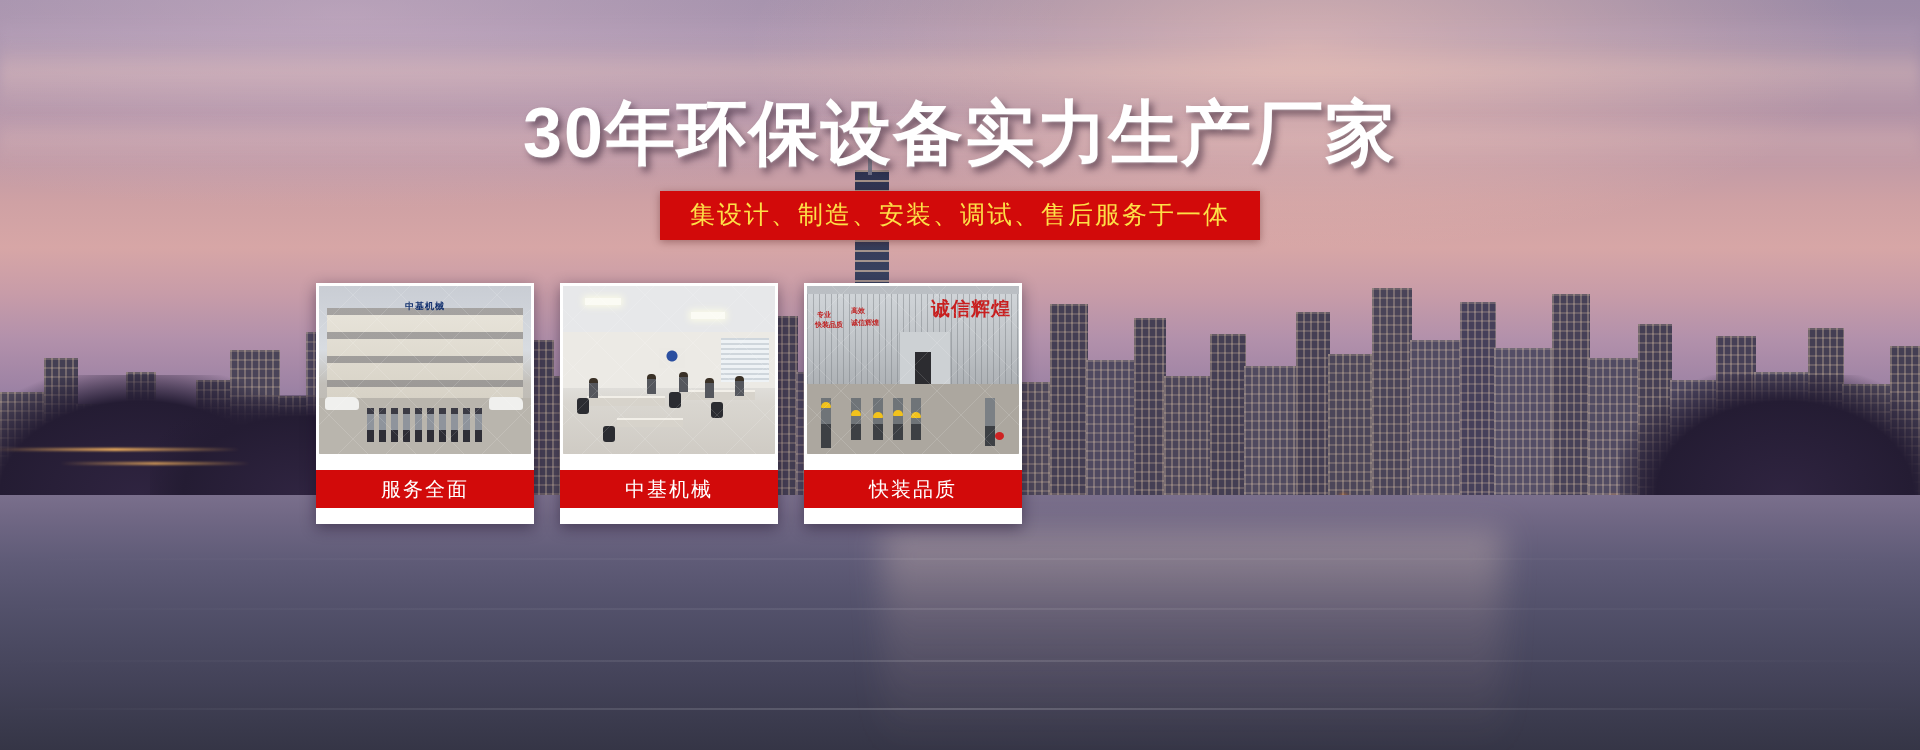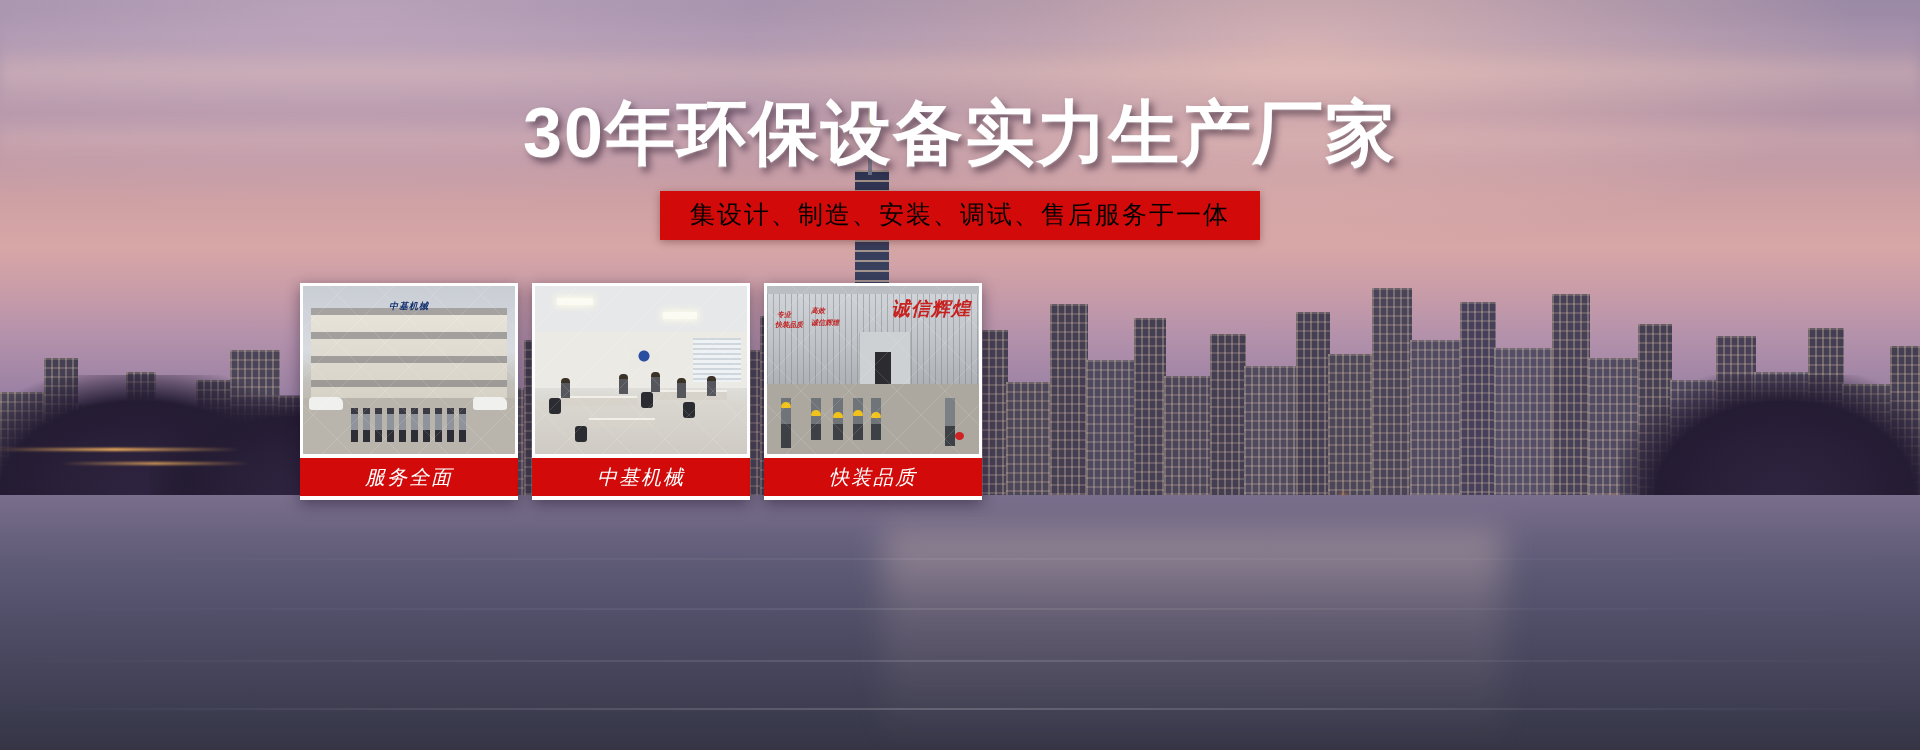--- a/index.html
+++ b/index.html
@@ -90,33 +90,33 @@
   .headline {
     position:absolute; top:98px; left:0; right:0; text-align:center;
     font-size:70px; font-weight:bold; color:#ffffff; letter-spacing:2px;
     line-height:1; white-space:nowrap;
     text-shadow:4px 5px 7px rgba(40,20,40,.55), 0 1px 1px rgba(255,255,255,.4);
   }
 
   
   .subtitle-wrap { position:absolute; top:191px; left:0; right:0; text-align:center; }
   .subtitle {
-    display:inline-block; background:#d20a0a; color:#000000;
+    display:inline-block; background:#d20a0a; color:#fde047;
     font-size:25px; letter-spacing:2px; padding:8px 30px 10px 30px;
     line-height:1.25; white-space:nowrap;
     box-shadow:0 2px 8px rgba(60,0,0,.35);
   }
 
   
-  .cards { position:absolute; top:283px; left:300px; display:flex; gap:14px;font-style:italic; }
+  .cards { position:absolute; top:283px; left:316px; display:flex; gap:26px; }
   .card { width:218px; background:#ffffff; padding:3px 3px 0 3px; box-shadow:0 4px 14px rgba(25,10,35,.45); }
   .card-photo { width:212px; height:168px; position:relative; overflow:hidden; }
   .card-label {
     height:38px; line-height:38px; text-align:center; background:#d20a0a;
-    color:#ffffff; font-size:20px; letter-spacing:2px; margin:4px -3px;
+    color:#ffffff; font-size:20px; letter-spacing:2px; margin:16px -3px;
     width:218px;
   }
   .card-photo .wm {
     position:absolute; inset:0; opacity:.30; mix-blend-mode:screen;
     background-image:
       repeating-linear-gradient(45deg, rgba(255,255,255,.45) 0 1px, rgba(255,255,255,0) 1px 34px),
       repeating-linear-gradient(-45deg, rgba(255,255,255,.45) 0 1px, rgba(255,255,255,0) 1px 34px);
   }
 
   

